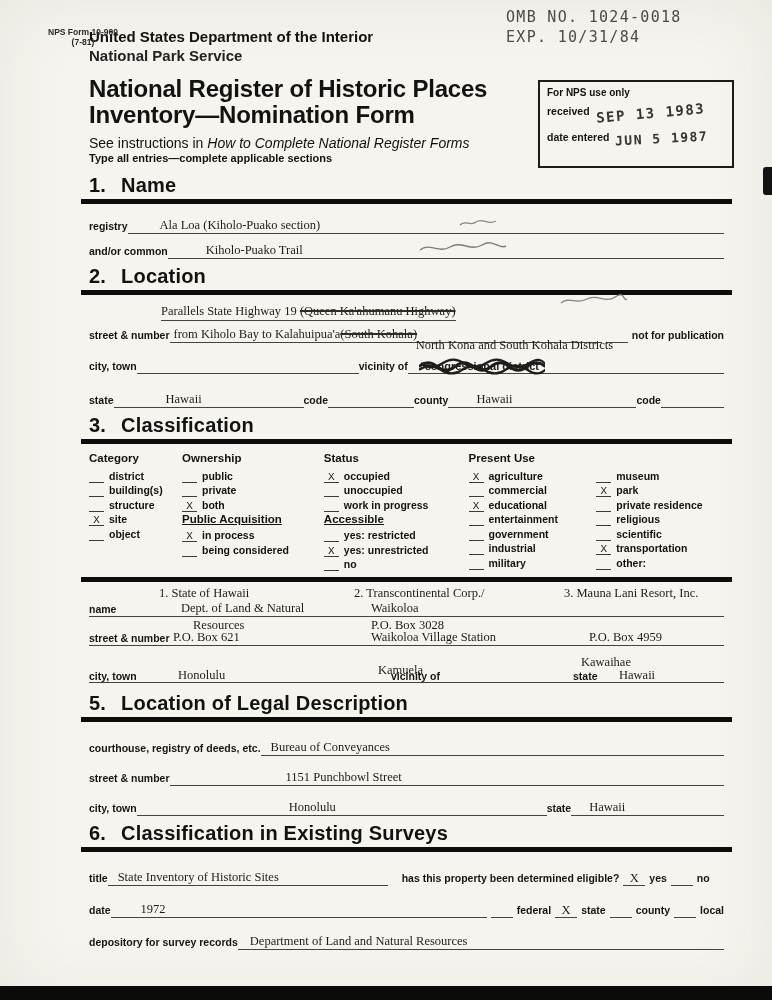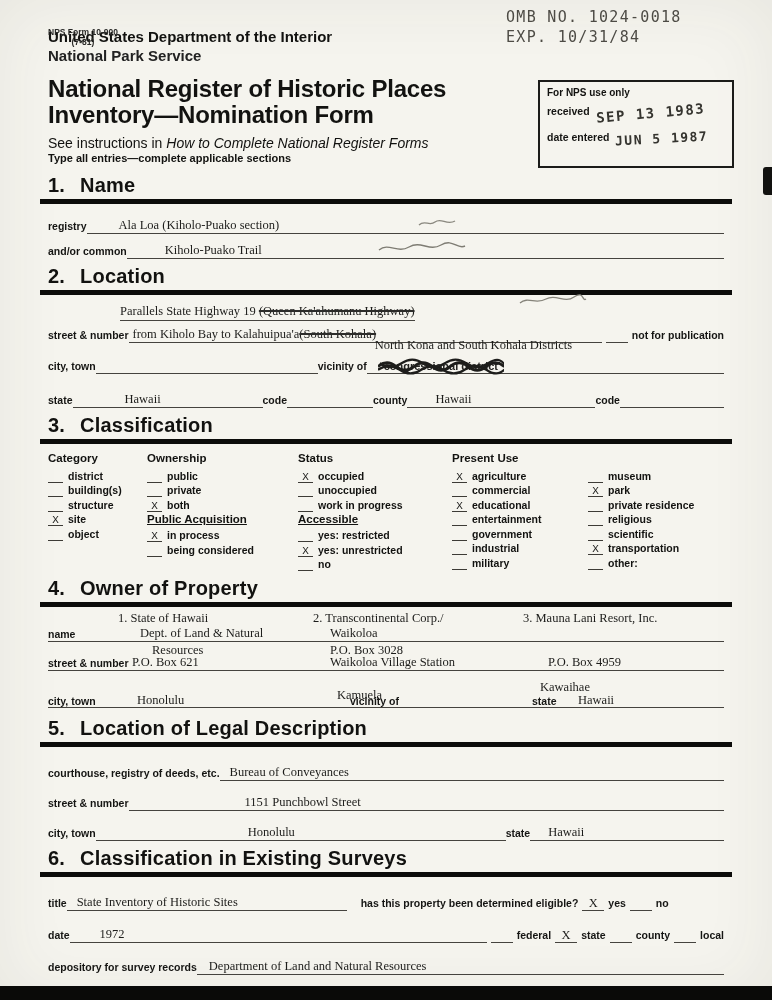--- a/index.html
+++ b/index.html
@@ -2,20 +2,21 @@
 <html><head>
 <meta charset="utf-8">
 <style>
   * { margin:0; padding:0; box-sizing:border-box; }
   html,body { background:#8a8a8a; }
   .page {
     position:relative; width:772px; height:1000px; margin:0 auto;
     background:#f5f4ee; color:#121210; overflow:hidden;
     font-family:"Liberation Sans", sans-serif;
     box-shadow: inset 0 0 70px rgba(60,55,40,0.07);
+    padding-left: 41px;
   }
   .typed {
     font-family:Liberation Serif, serif;
     font-size:12.5px; line-height:13px; color:#1c1c1a; white-space:nowrap;
   }
   .strike { text-decoration:line-through; text-decoration-thickness:1.5px; text-decoration-color:#2c2c2a; }
   .lbl { font-size:10.5px; font-weight:bold; white-space:nowrap; padding-bottom:2px; color:#151513; }
 
   
   .corner-stamp { position:absolute; left:506px; top:7px; font-family:"DejaVu Sans Mono",monospace; color:#4d4b45; font-size:15px; letter-spacing:1.3px; line-height:20px; }
@@ -329,21 +330,20 @@
         </div>
       <div class="ck">
           <span class="ckbl"></span>
           <span class="ckl">other:</span>
         </div>
     </div>
 
   </div>
 
   <div class="sec-head">
-    <div class="sec-title"><span class="sec-num">4.</span><span>Owner of Property</span></div>
     <div class="sec-rule"></div>
   </div>
 
   <div class="ownerblk">
     <span class="typed abs" style="left:70px; top:1px;">1. State of Hawaii</span>
     <span class="typed abs" style="left:265px; top:1px;">2. Transcontinental Corp./</span>
     <span class="typed abs" style="left:475px; top:1px;">3. Mauna Lani Resort, Inc.</span>
 
     <span class="lbl abs" style="left:0; top:17px;">name</span>
     <span class="typed abs" style="left:92px; top:16px;">Dept. of Land &amp; Natural</span>

